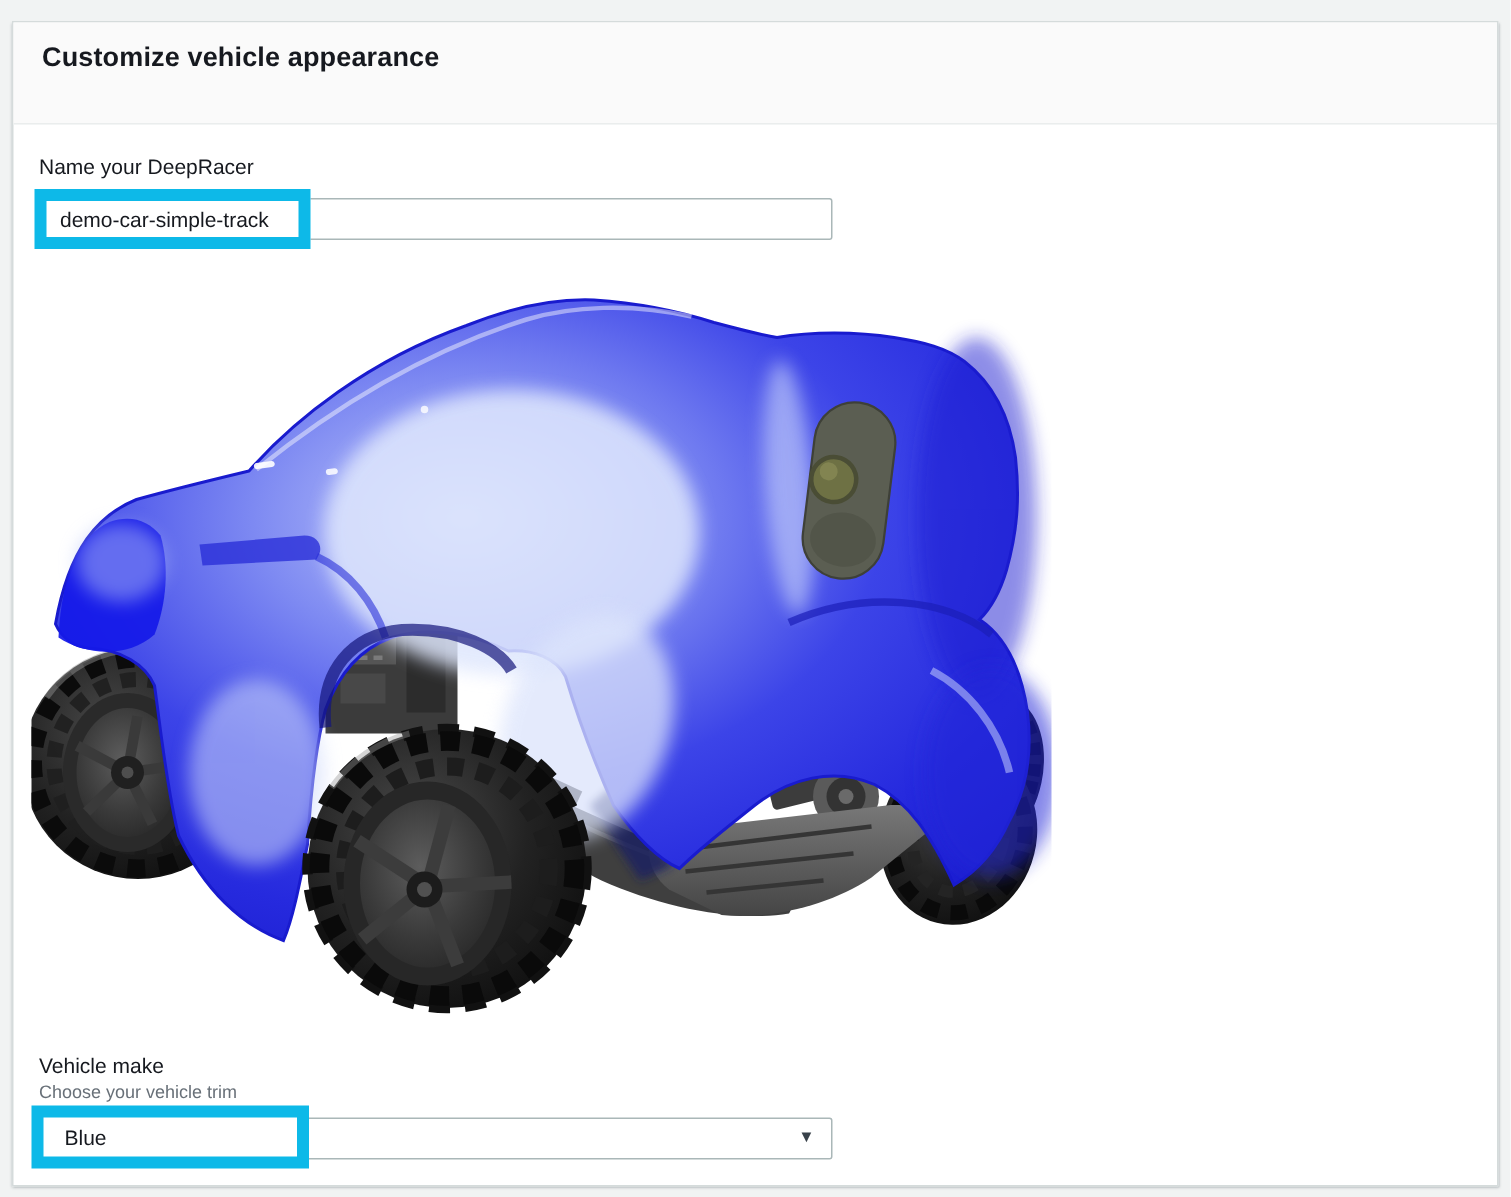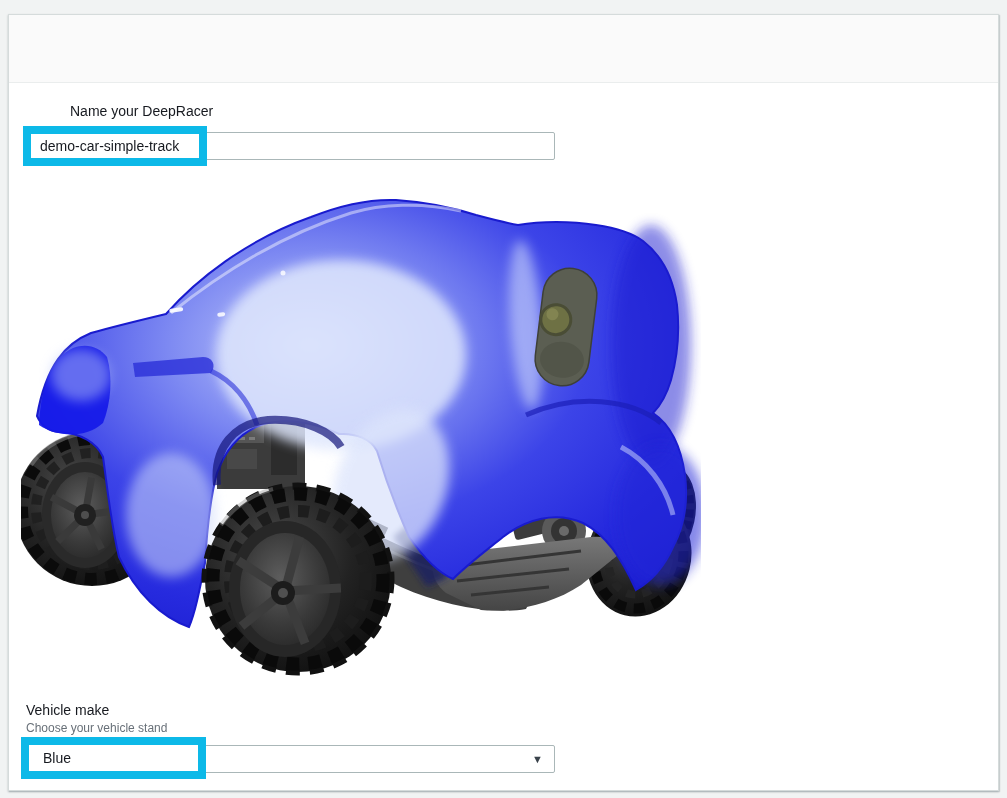--- a/index.html
+++ b/index.html
@@ -51,23 +51,24 @@
   .annotation.trim{left:12px;top:722px;width:169px;height:26px;}
   .annotation.trim span{padding-left:14px;}
   .car-box{position:absolute;left:12px;top:170px;width:680px;height:500px;}
 </style>
 </head>
 <body>
 
 <div class="card">
 
   <div class="card-header">
-  </div>
-
-  <div class="field-label" style="left:17px;top:88px;margin-left:44px;">Name your DeepRacer</div>
+    <h1 class="card-title">Customize vehicle appearance</h1>
+  </div>
+
+  <div class="field-label" style="left:17px;top:88px;">Name your DeepRacer</div>
   <input class="text-input" type="text" readonly="" value="demo-car-simple-track" style="">
   <div class="annotation name">
     <span>demo-car-simple-track</span>
   </div>
 
   <div class="car-box">
   <svg width="680" height="500" viewBox="0 0 680 500">
     <defs>
       <radialGradient id="gBody" cx="42%" cy="34%" r="78%">
         <stop offset="0%" stop-color="#c2cbfa"></stop>
@@ -201,21 +202,21 @@
         <rect x="259.5" y="350" width="9" height="56" transform="rotate(303 264 406)"></rect>
       </g>
       <circle cx="262" cy="408" r="12" fill="#1c1c1c"></circle>
       <circle cx="262" cy="408" r="5" fill="#505050"></circle>
       <path d="M200 340 A92 92 0 0 1 252 304" stroke="rgba(150,150,150,.4)" stroke-width="4" fill="none"></path>
     </g>
   </svg>
   </div>
 
   <div class="field-label" style="left:17px;top:687px;">Vehicle make</div>
-  <div class="field-desc" style="left:17px;top:706px;">Choose your vehicle stand</div>
+  <div class="field-desc" style="left:17px;top:706px;">Choose your vehicle trim</div>
 
   <div class="dropdown" role="button">
     <span>Blue</span>
     <span class="caret">▼</span>
   </div>
   <div class="annotation trim">
     <span>Blue</span>
   </div>
 
 </div>

